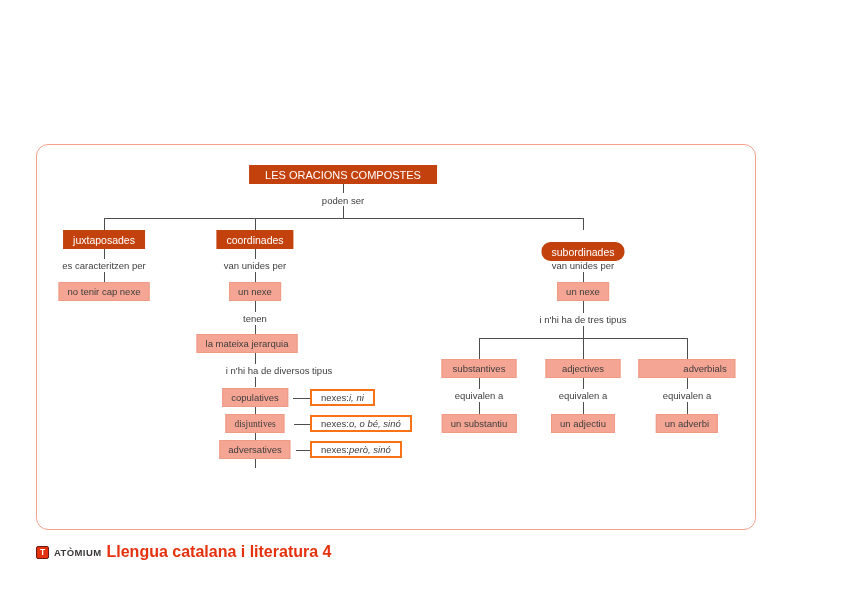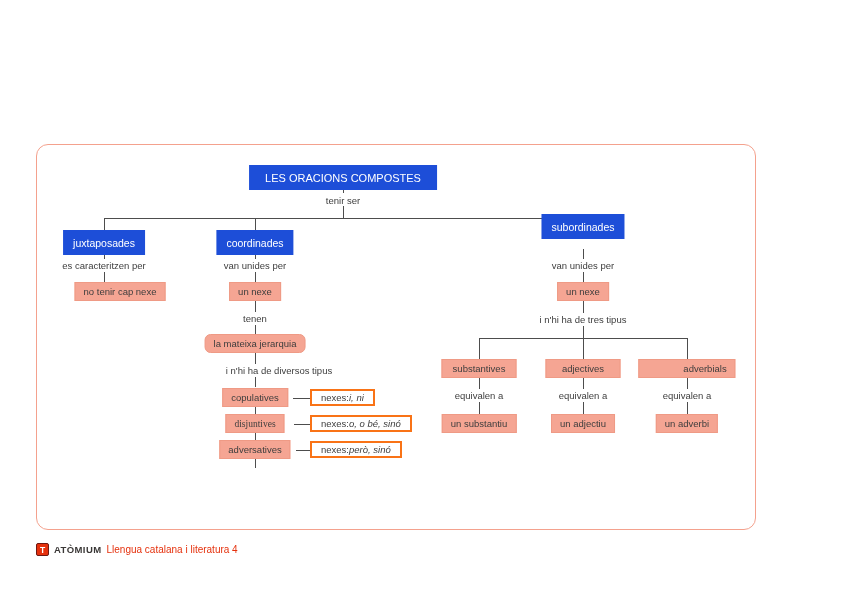--- a/index.html
+++ b/index.html
@@ -19,24 +19,24 @@
     border-radius: 12px;
     background: #ffffff;
   }
   svg.lines { position: absolute; left: 0; top: 0; width: 848px; height: 599px; pointer-events: none; }
   svg.lines path { stroke: #4d4d4d; stroke-width: 1; fill: none; shape-rendering: crispEdges; }
 
   .node { position: absolute; box-sizing: border-box; white-space: nowrap; }
   .center { transform: translateX(-50%); }
 
   .red-box {
-    background: #1d4ed8;
+    background: #c2410c;
     color: #ffffff;
     font-size: 10.5px;
-    height: 25px;
+    height: 19px;
     display: flex; align-items: center; justify-content: center;
     padding: 0 10px;
   }
   .title-box { font-size: 11px; padding: 0 16px; }
 
   .pink-box {
     background: #f5a593;
     border: 1px solid #ef9a85;
     color: #3d3d3d;
     font-size: 9.5px;
@@ -90,22 +90,22 @@
   .brand {
     margin-left: 5px;
     color: #3a3736;
     font-size: 9.5px;
     font-weight: bold;
     letter-spacing: 0.4px;
   }
   .subject {
     margin-left: 5px;
     color: #e5310d;
-    font-size: 10px;
-    font-weight: normal;
+    font-size: 16px;
+    font-weight: bold;
   }
 </style>
 </head>
 <body>
 
 <div class="stage">
 
   <div class="frame"></div>
 
   <svg class="lines" viewBox="0 0 848 599" aria-hidden="true">
@@ -116,33 +116,33 @@
     <path d="M255 249 V259 M255 272 V282 M255 301 V312 M255 325 V334 M255 353 V364 M255 377 V387 M255 406 V414 M255 433 V440 M255 459 V468"></path>
     <path d="M293 398 H310 M294 424 H310 M296 450 H310"></path>
     <path d="M583 249 V259 M583 272 V282 M583 301 V313 M583 326 V338"></path>
     <path d="M479 338 H687"></path>
     <path d="M479 338 V359 M583 338 V359 M687 338 V359"></path>
     <path d="M479 378 V389 M583 378 V389 M687 378 V389"></path>
     <path d="M479 402 V414 M583 402 V414 M687 402 V414"></path>
   </svg>
 
   <div class="node red-box title-box center" style="left:343px; top:165px;">LES ORACIONS COMPOSTES</div>
-  <div class="node conn-label center" style="left:343px; top:194px;">tenir ser</div>
+  <div class="node conn-label center" style="left:343px; top:194px;">poden ser</div>
 
   <div class="node red-box center" style="left:104px; top:230px;">juxtaposades</div>
   <div class="node red-box center" style="left:255px; top:230px;">coordinades</div>
-  <div class="node red-box center" style="left:583px; top:214px;">subordinades</div>
+  <div class="node red-box center" style="left:583px; top:242px;border-radius:9px;">subordinades</div>
 
   <div class="node conn-label center" style="left:104px; top:259px;">es caracteritzen per</div>
-  <div class="node pink-box center" style="left:120px; top:282px;">no tenir cap nexe</div>
+  <div class="node pink-box center" style="left:104px; top:282px;">no tenir cap nexe</div>
 
   <div class="node conn-label center" style="left:255px; top:259px;">van unides per</div>
   <div class="node pink-box center" style="left:255px; top:282px;">un nexe</div>
   <div class="node conn-label center" style="left:255px; top:312px;">tenen</div>
-  <div class="node pink-box center" style="left:255px; top:334px;border-radius:6px;">la mateixa jerarquia</div>
+  <div class="node pink-box center" style="left:247px; top:334px;">la mateixa jerarquia</div>
   <div class="node conn-label center" style="left:255px; top:364px;padding-left:48px;">i n'hi ha de diversos tipus</div>
 
   <div class="node pink-box center" style="left:255px; top:388px;">copulatives</div>
   <div class="node nexes-box" style="left:310px; top:389px;">
     <span>nexes:</span>
     <span class="nexes-val">i, ni</span>
   </div>
 
   <div class="node pink-box center" style="left:255px; top:414px;font-family:Liberation Serif, serif;">disjuntives</div>
   <div class="node nexes-box" style="left:310px; top:415px;">

